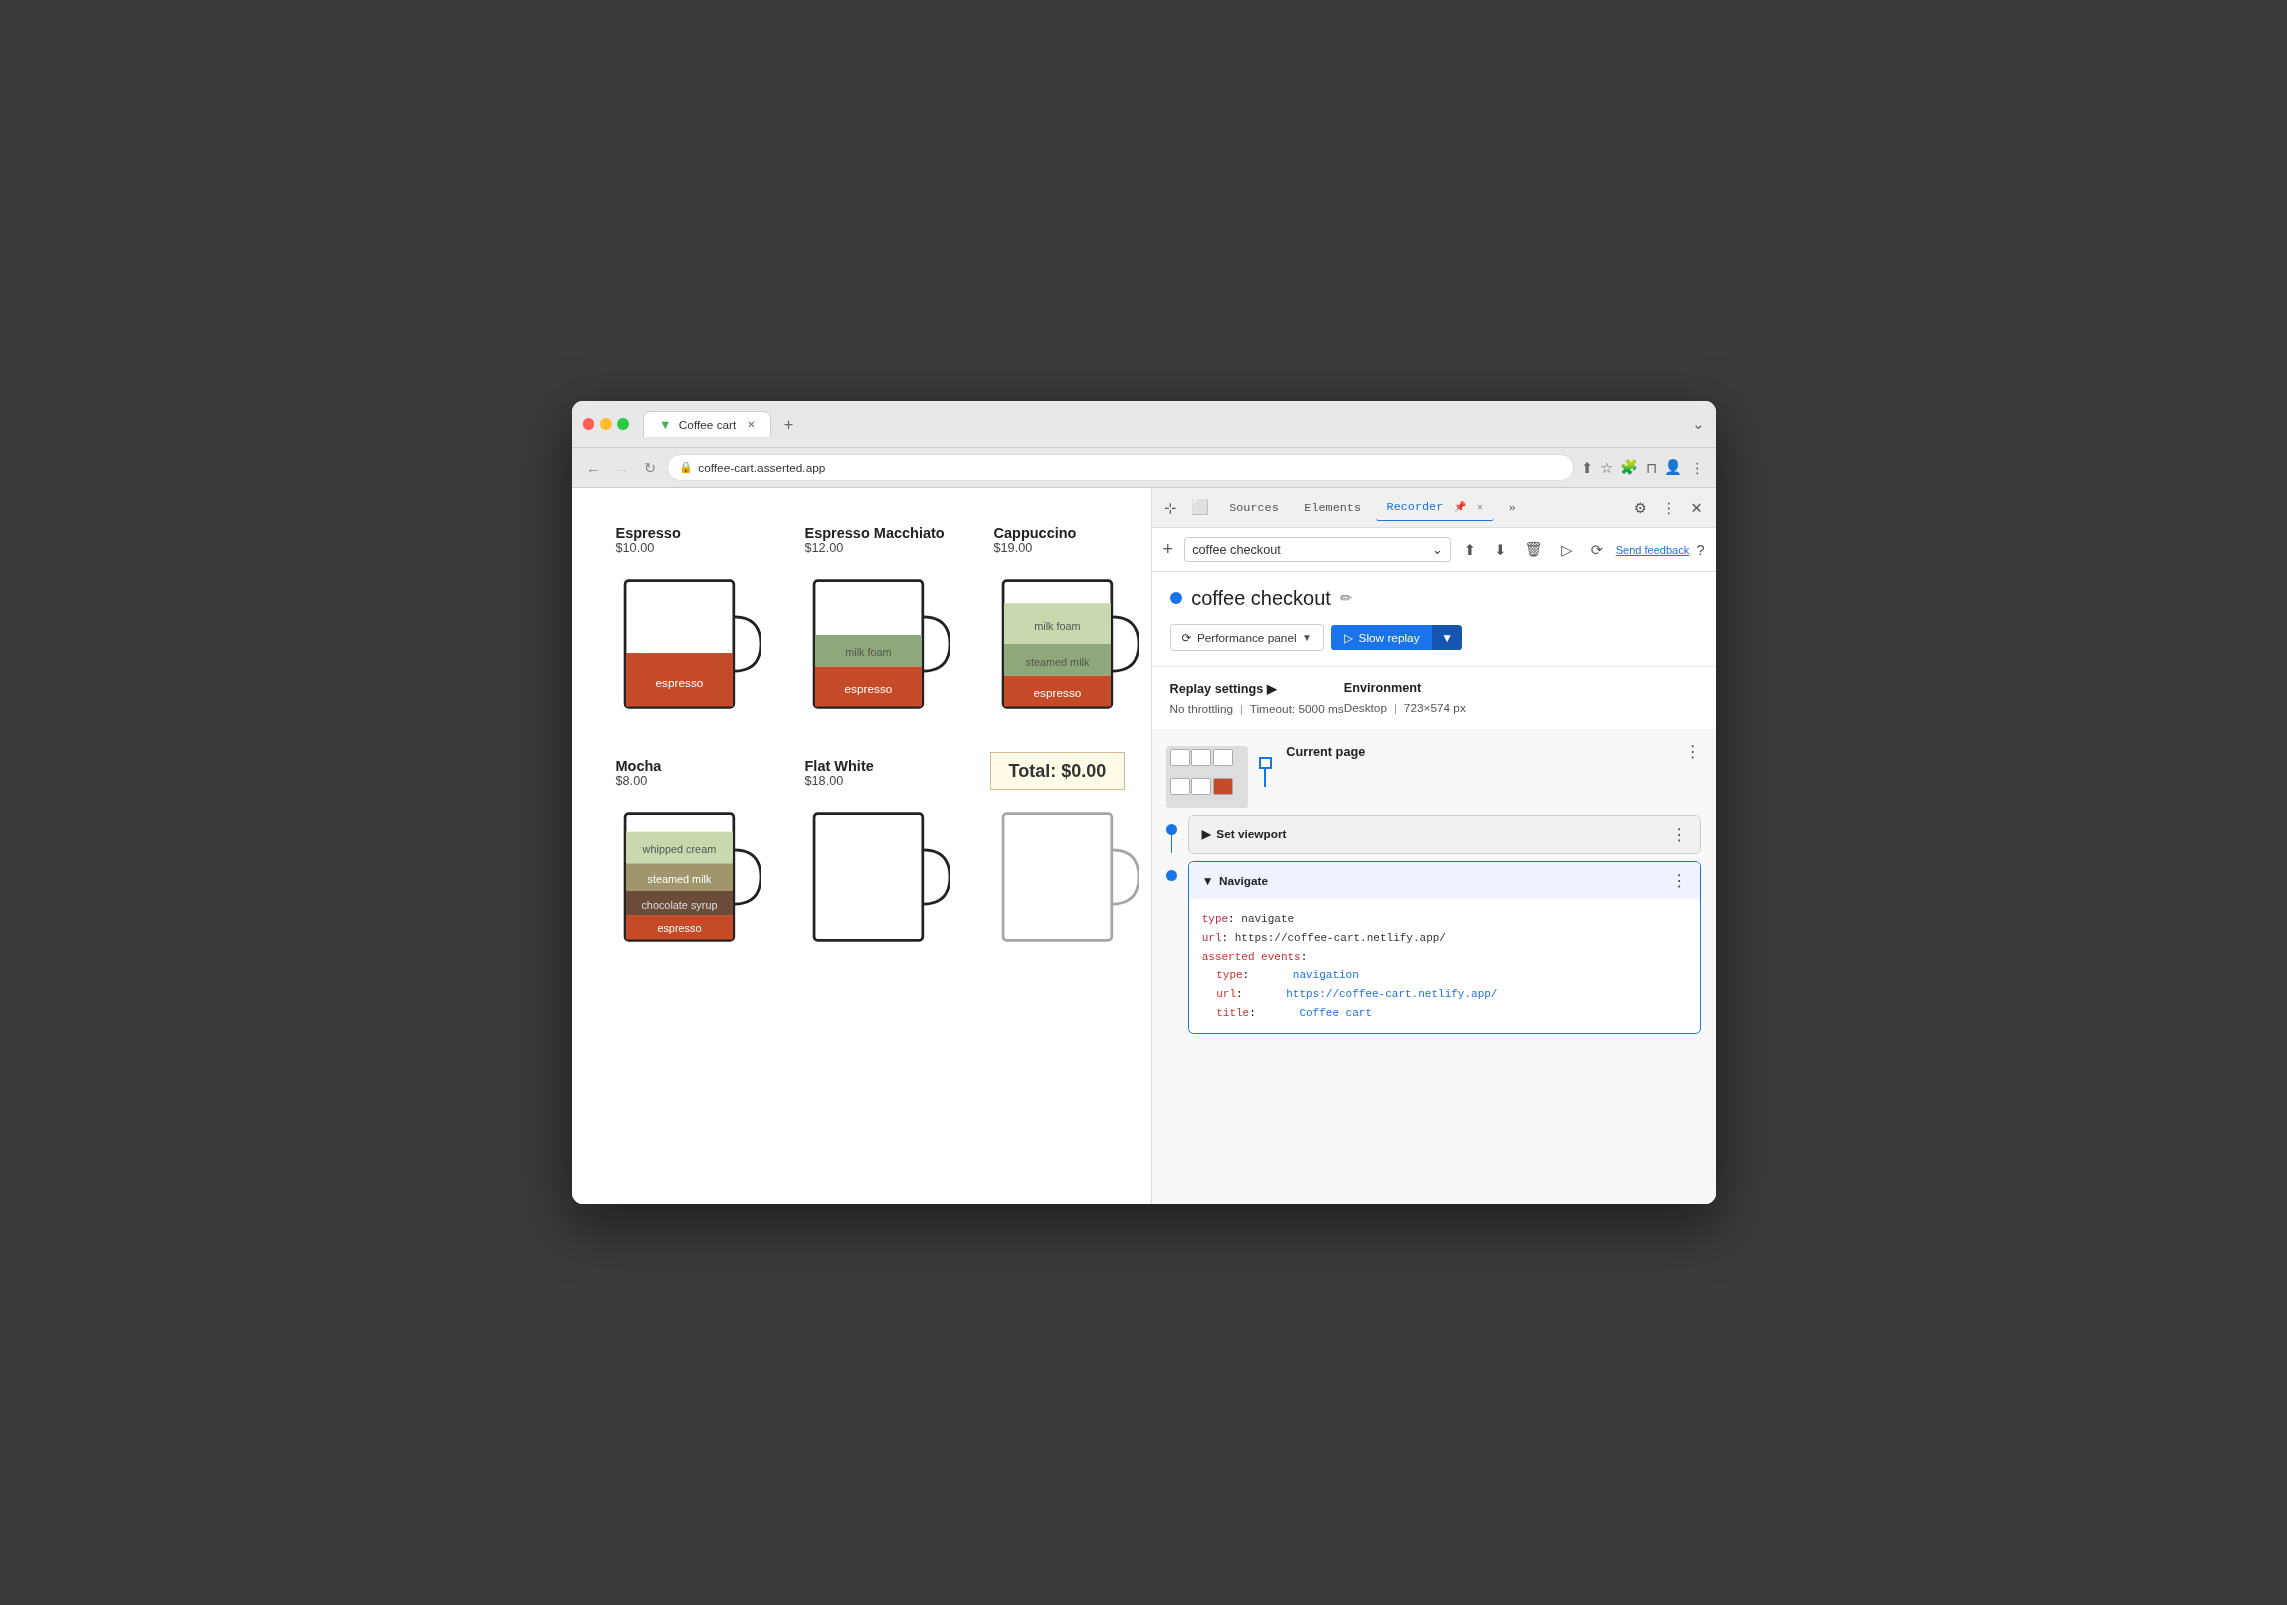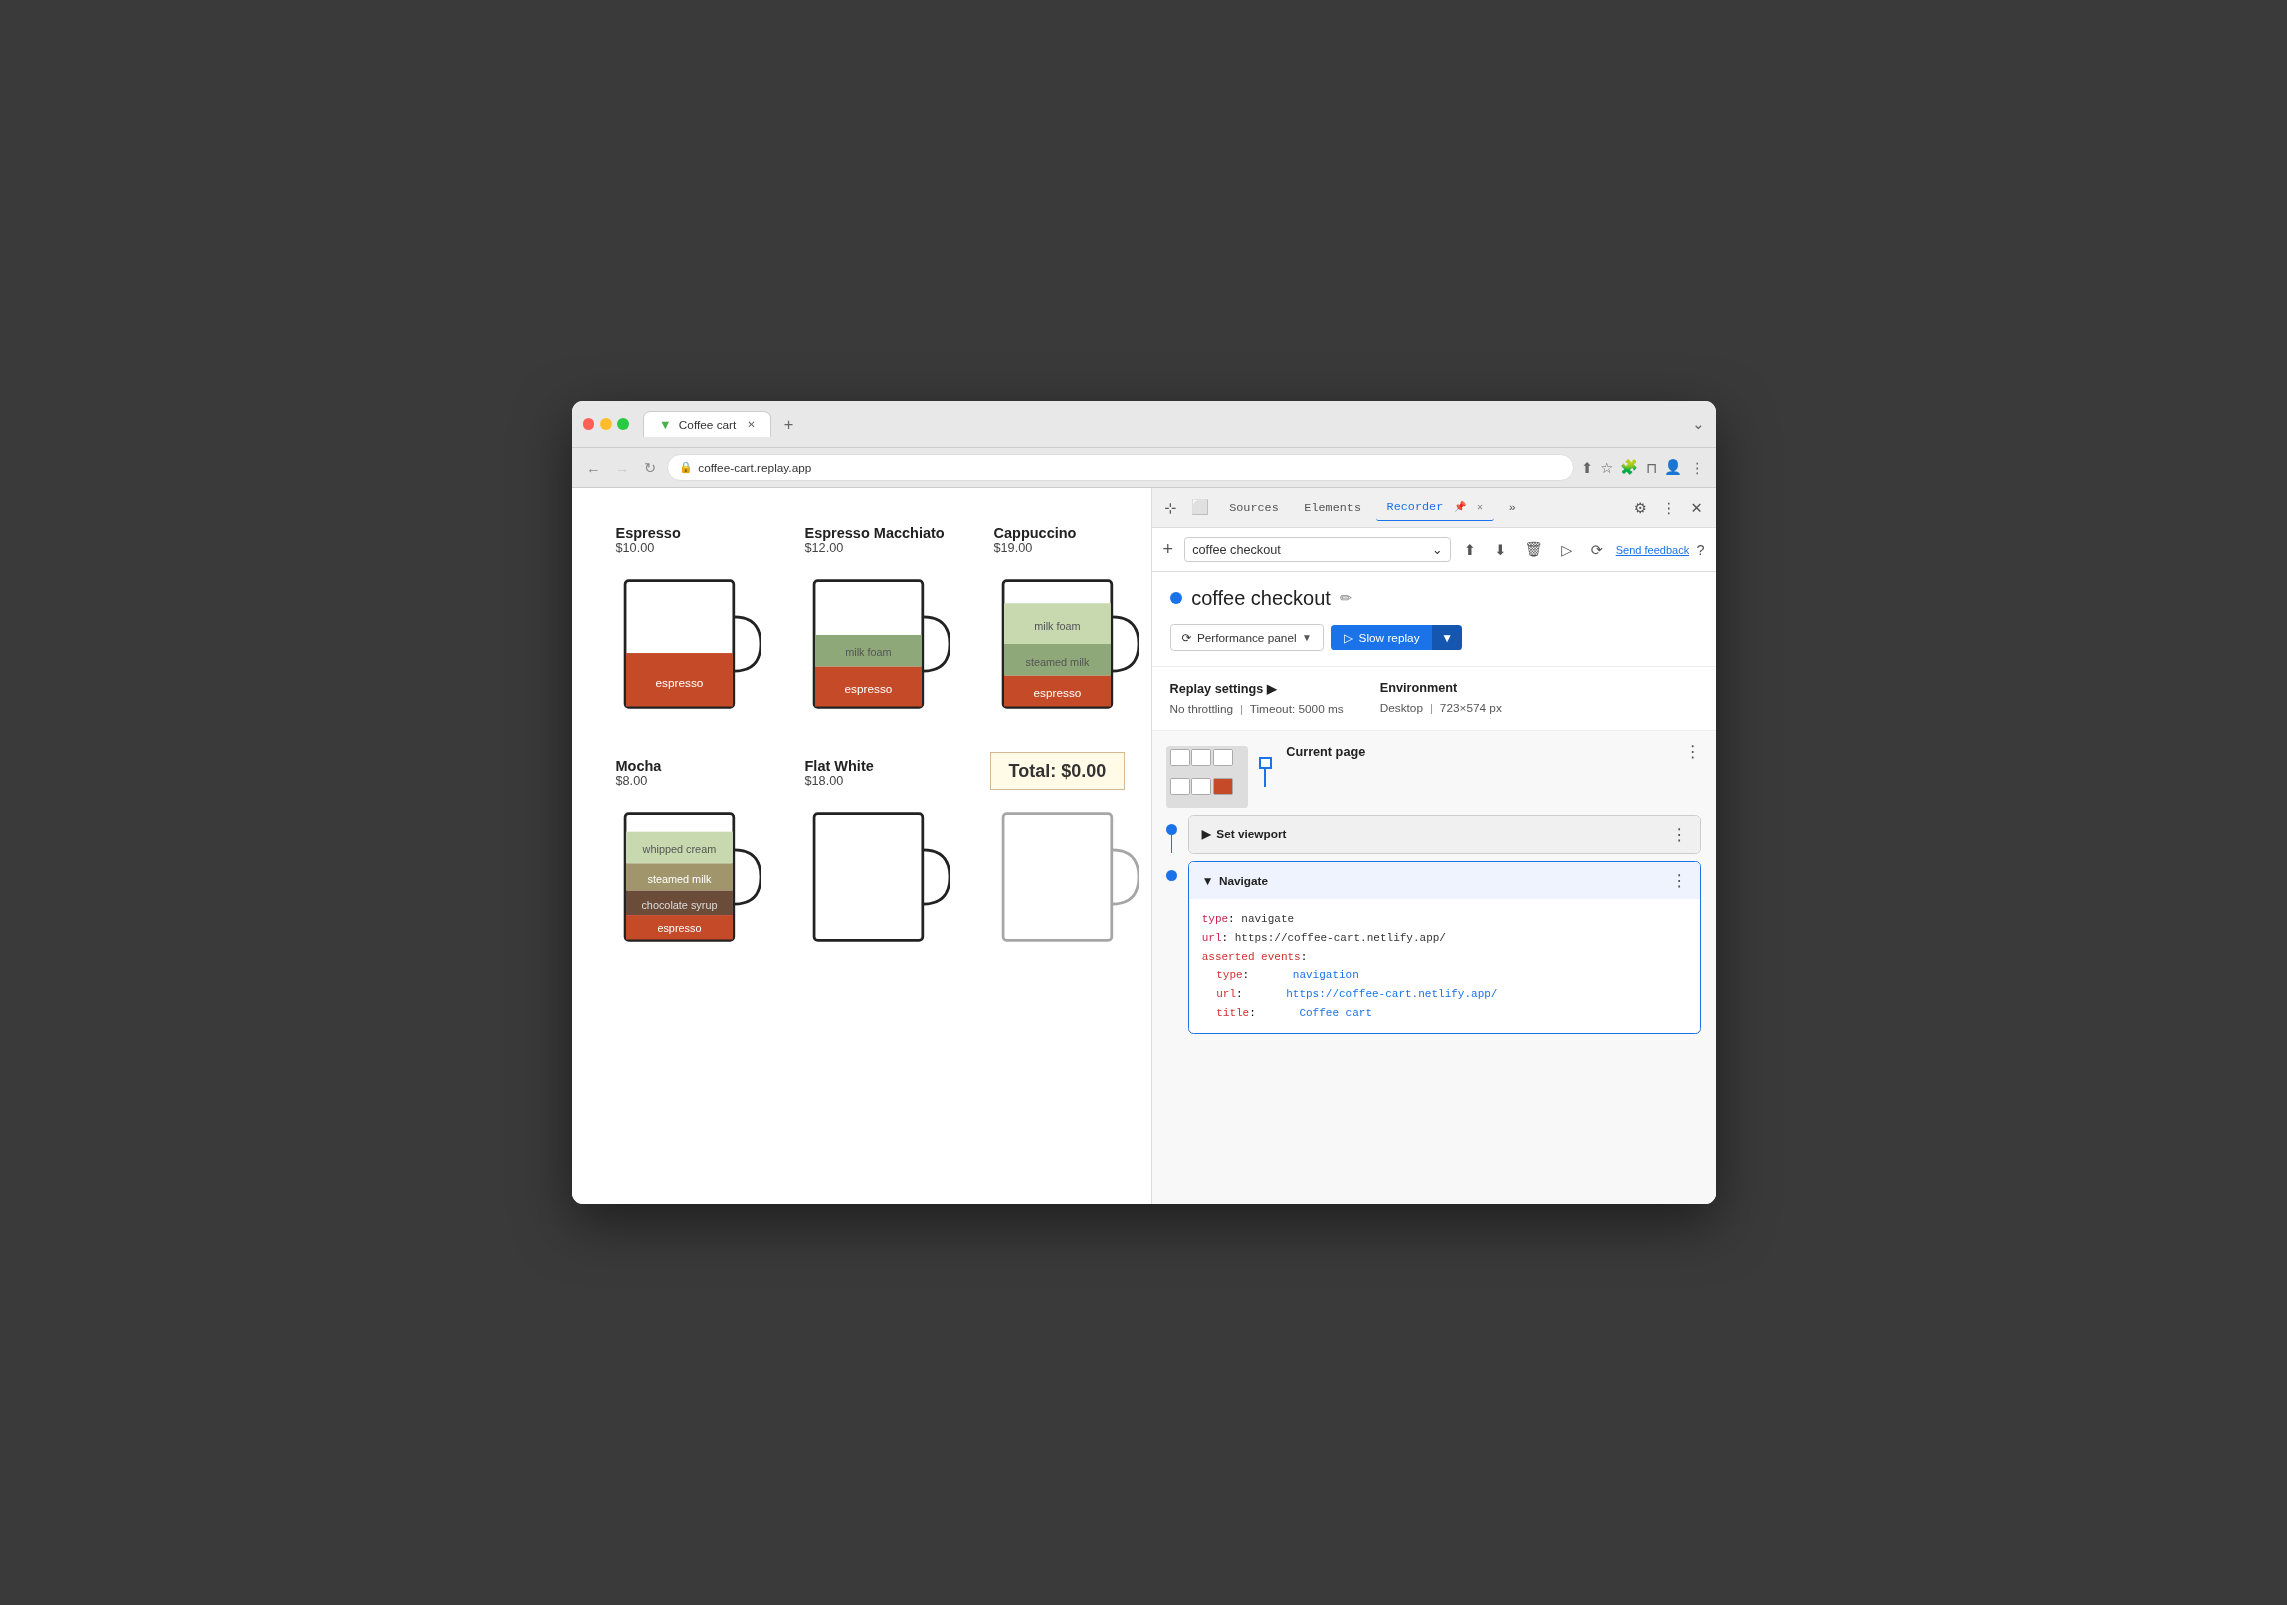--- a/index.html
+++ b/index.html
@@ -340,21 +340,20 @@
       padding: 5.5px 9px;
       font-size: 11.8px;
       cursor: pointer;
     }
     
     .replay-settings-section {
       padding: 14.5px 18px;
       background: white;
       border-bottom: 0.9px solid #eee;
       display: flex;
-      gap: 36px;
     }
     .settings-left, .settings-right { }
     .settings-title {
       font-size: 12.7px;
       font-weight: 600;
       color: #222;
       display: flex;
       align-items: center;
       gap: 3.6px;
       margin-bottom: 5.5px;
@@ -505,21 +504,21 @@
       <span class="title-bar-btn">⌄</span>
     </div>
   </div>
 
   <div class="address-bar-row">
     <span class="nav-btn">←</span>
     <span class="nav-btn" style="color:#ccc;">→</span>
     <span class="nav-btn">↻</span>
     <div class="address-bar">
       <span class="address-bar-lock">🔒</span>
-      <span>coffee-cart.replay.app</span>
+      <span>coffee-cart.asserted.app</span>
     </div>
     <div class="address-bar-controls">
       <span class="addr-btn">⬆</span>
       <span class="addr-btn">☆</span>
       <span class="addr-btn">🧩</span>
       <span class="addr-btn">⊓</span>
       <span class="addr-btn">👤</span>
       <span class="addr-btn">⋮</span>
     </div>
   </div>

